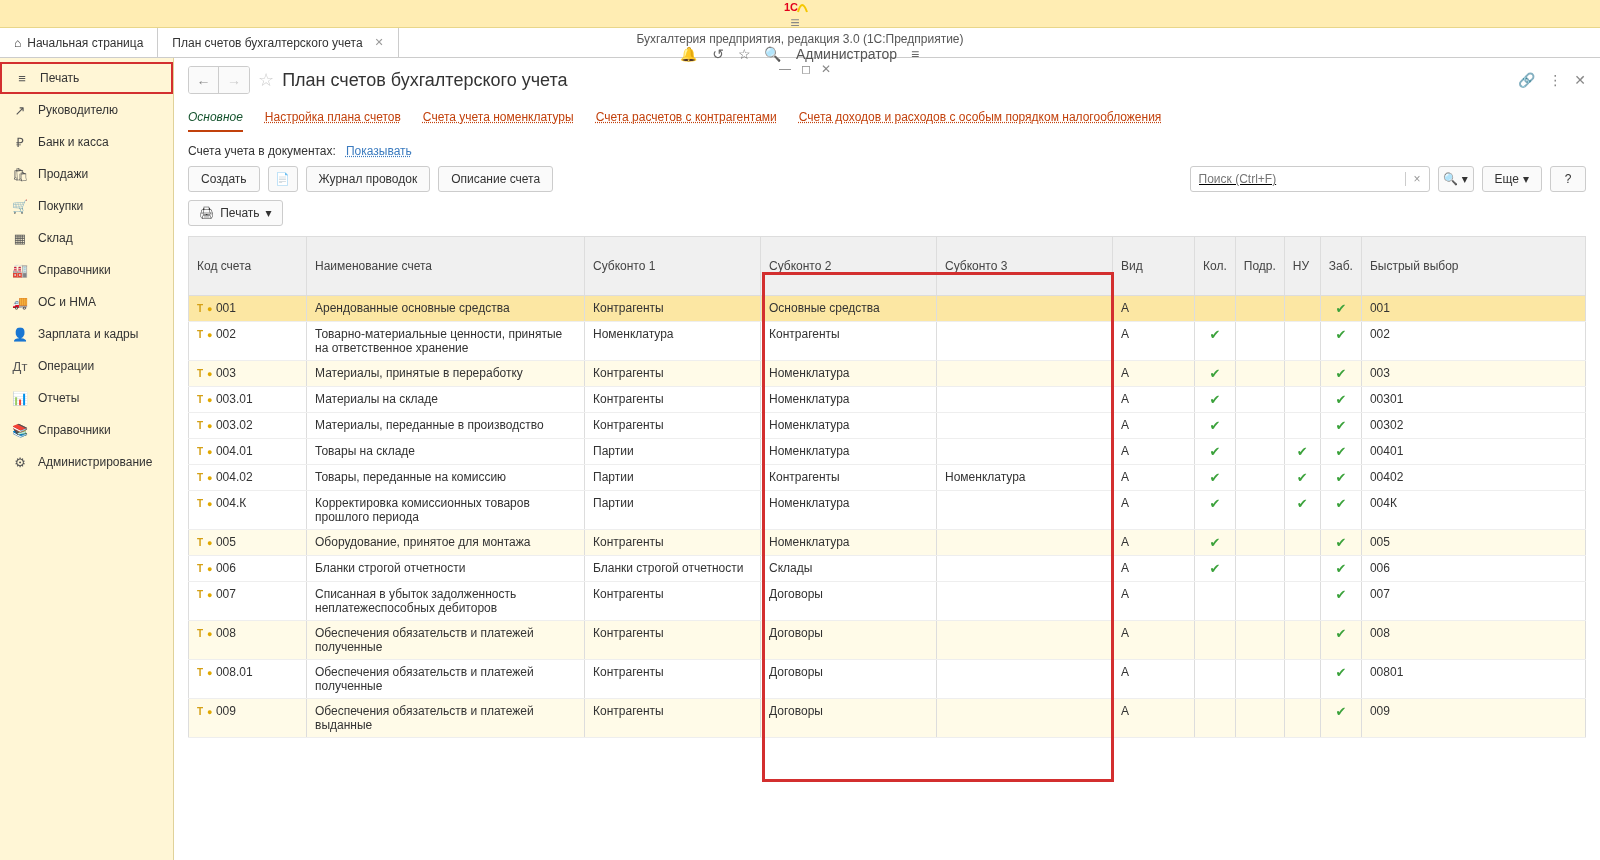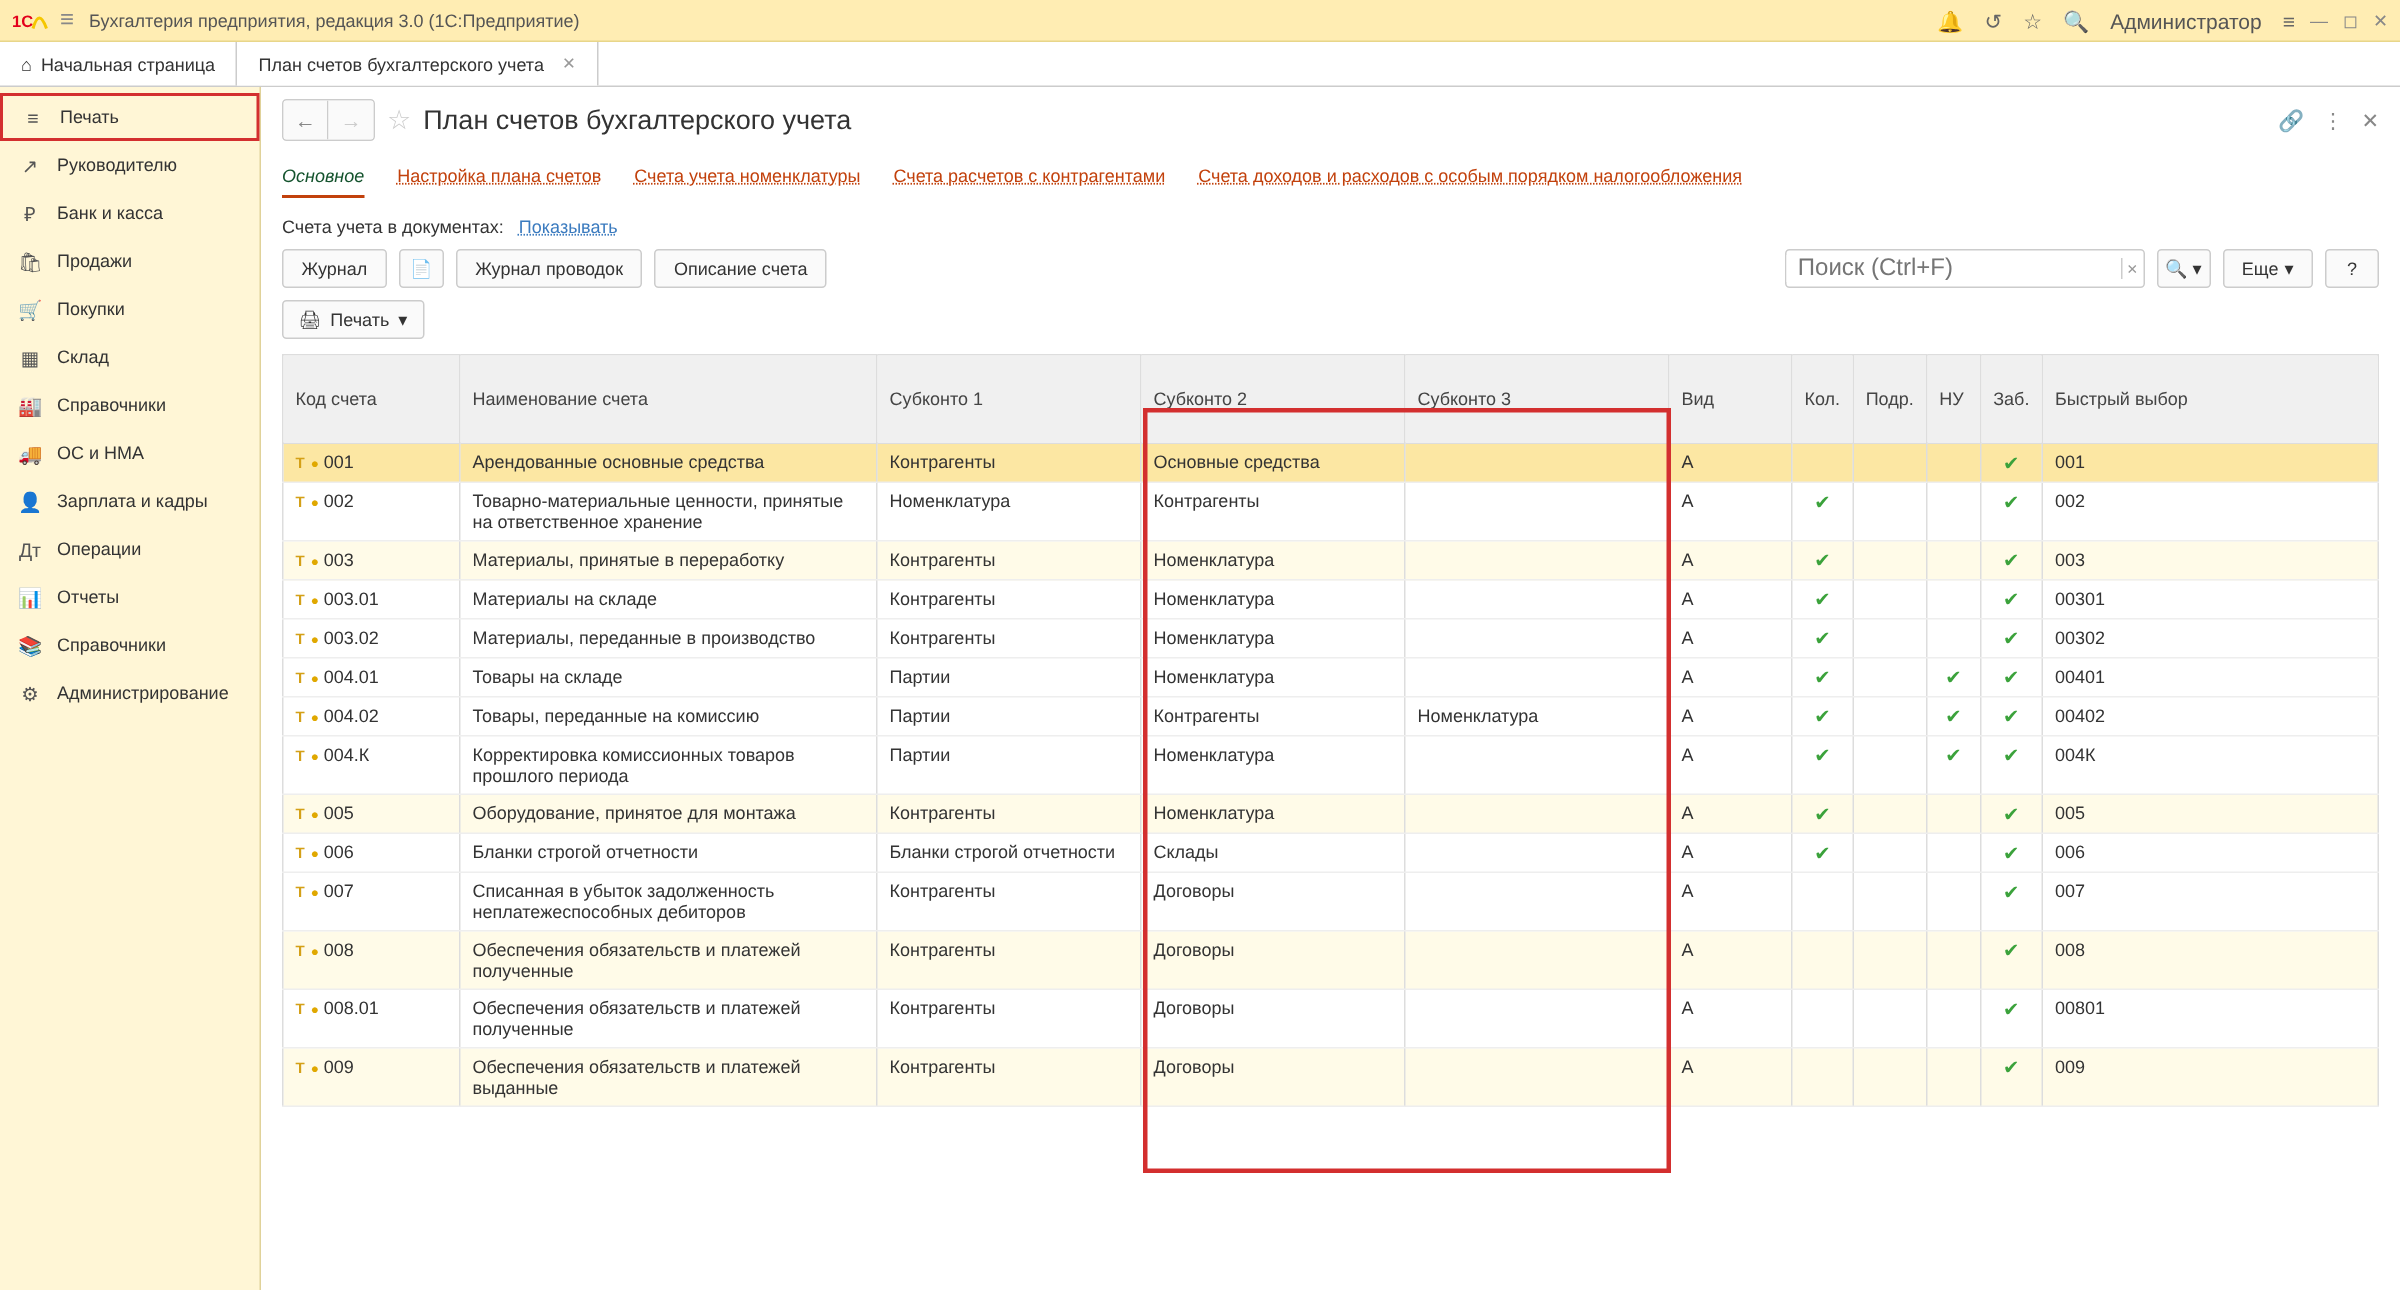--- a/index.html
+++ b/index.html
@@ -1,19 +1,19 @@
 <!DOCTYPE html>
 <html><head>
 <meta charset="utf-8">
 <style>
 * { box-sizing: border-box; margin: 0; padding: 0; }
 body { font-family: Arial, sans-serif; font-size: 12px; background: #fff; color: #333; overflow: hidden; }
 
 
-.titlebar { height: 28px; background: #FFEDB3; display: flex; align-items: center; padding: 0 8px; border-bottom: 1px solid #E8D68A; }
+.titlebar { height: 28px; background: #FFEDB3; display: flex; align-items: center; padding: 0 8px; border-bottom: 1px solid #E8D68A; flex-direction: column; }
 .titlebar .logo { width: 24px; height: 16px; margin-right: 8px; display:flex; align-items:center;}
 .titlebar .hamburger { margin-right: 10px; color:#888; font-size:16px; cursor:pointer;}
 .titlebar .title { flex: 1; color: #555; font-size: 12px; }
 .titlebar .right-icons { display: flex; gap: 14px; align-items: center; color: #666; }
 .titlebar .right-icons span { cursor: pointer; font-size: 14px; }
 .titlebar .user { font-size: 12px; color:#555;}
 .titlebar .win-controls { margin-left:10px; display:flex; gap:10px;}
 .titlebar .win-controls span{ cursor:pointer; color:#888;}
 
 
@@ -54,21 +54,21 @@
 
 .inforow { padding: 12px 14px 8px 14px; font-size: 12px; }
 .inforow a { color: #3B7BBF; text-decoration: underline dotted; cursor: pointer; }
 
 
 .toolbar { display: flex; align-items: center; padding: 0 14px 8px 14px; gap: 8px; }
 .toolbar button, .toolbar .btn { height: 26px; padding: 0 12px; background: #fafafa; border: 1px solid #ccc; border-radius: 3px; cursor: pointer; font-size: 12px; color: #333; display: flex; align-items: center; gap: 4px; }
 .toolbar .iconbtn { width: 30px; padding: 0; justify-content: center; color: #4A7A2C;}
 .toolbar .spacer { flex: 1; }
 .toolbar .search { display: flex; align-items: center; border: 1px solid #ccc; border-radius: 3px; height: 26px; width: 240px; }
-.toolbar .search input { border: none; outline: none; flex: 1; padding: 0 8px; font-size: 16px; }
+.toolbar .search input { border: none; outline: none; flex: 1; padding: 0 8px; font-size: 12px; text-decoration: underline; }
 .toolbar .search .clear { width: 24px; text-align: center; border-left: 1px solid #ccc; color: #999; cursor: pointer; }
 .toolbar .sbtn { width: 36px; padding: 0; justify-content: center; }
 
 
 .printrow { padding: 0 14px 10px 14px; }
 .printrow .btn { height: 26px; padding: 0 10px; background: #fafafa; border: 1px solid #ccc; border-radius: 3px; cursor: pointer; font-size: 12px; color: #333; display: inline-flex; align-items: center; gap: 6px; }
 
 
 .tablewrap { flex: 1; overflow: auto; padding: 0 14px 10px 14px; }
 table { border-collapse: collapse; width: 100%; font-size: 12px; }
@@ -207,21 +207,21 @@
         <span class="st">Счета расчетов с контрагентами</span>
         <span class="st">Счета доходов и расходов с особым порядком налогообложения</span>
       </div>
 
     <div class="inforow">
       <span>Счета учета в документах:</span>&nbsp;&nbsp;
       <a>Показывать</a>
     </div>
 
     <div class="toolbar">
-      <button>Журнал</button>
+      <button>Создать</button>
       <button class="iconbtn">📄</button>
       <button>Журнал проводок</button>
       <button>Описание счета</button>
       <div class="spacer"></div>
       <div class="search">
         <input placeholder="Поиск (Ctrl+F)" style="">
         <span class="clear">×</span>
       </div>
       <button class="sbtn">🔍 ▾</button>
       <button><span>Еще</span> ▾</button>

